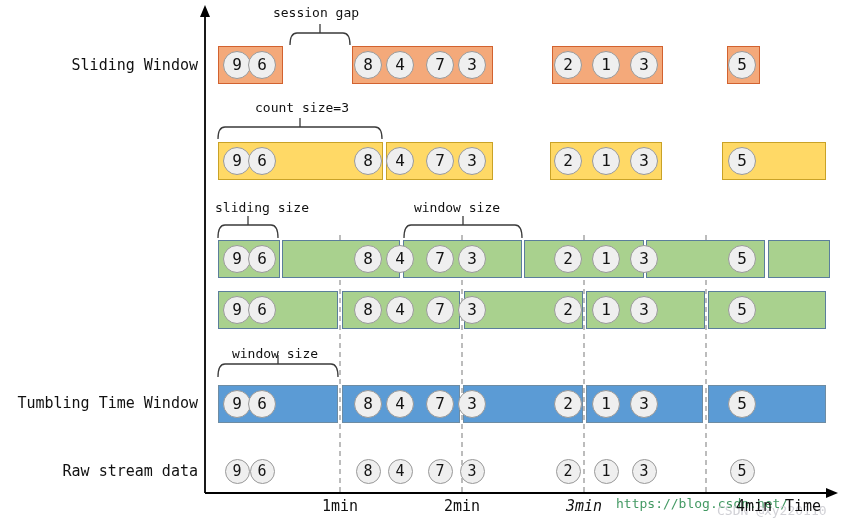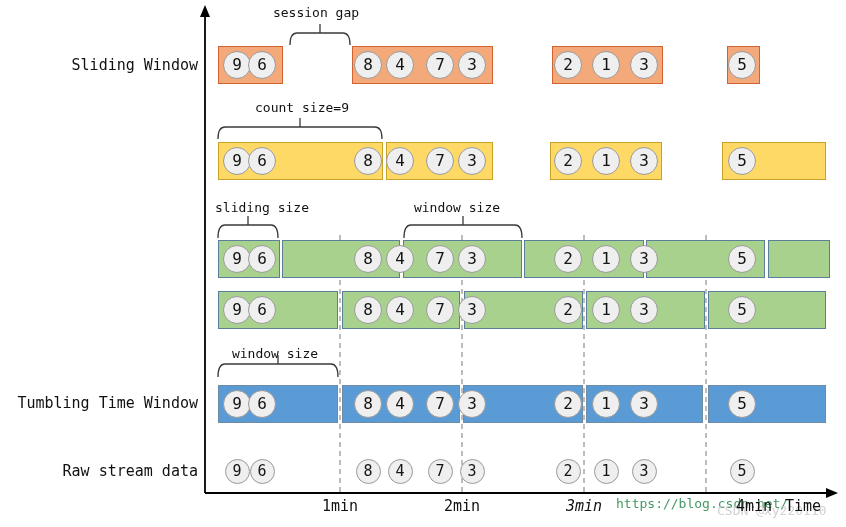--- a/index.html
+++ b/index.html
@@ -50,21 +50,21 @@
       <path d="M 218 238 Q 218 225 225 225 L 271 225 Q 278 225 278 238" fill="none" stroke="#3a3a3a" stroke-width="1.3"></path>
       <line x1="248" y1="225" x2="248" y2="216" stroke="#3a3a3a" stroke-width="1.3"></line>
       <path d="M 404 238 Q 404 225 411 225 L 515 225 Q 522 225 522 238" fill="none" stroke="#3a3a3a" stroke-width="1.3"></path>
       <line x1="463" y1="225" x2="463" y2="216" stroke="#3a3a3a" stroke-width="1.3"></line>
       <path d="M 218 377 Q 218 364 225 364 L 331 364 Q 338 364 338 377" fill="none" stroke="#3a3a3a" stroke-width="1.3"></path>
       <line x1="278" y1="364" x2="278" y2="355" stroke="#3a3a3a" stroke-width="1.3"></line>
     </svg>
   <div id="watermark-url" class="watermark">https://blog.csdn.net/</div>
   <div id="watermark-handle" class="watermark">CSDN @xy220110</div>
 <div class="anno-text" style="left: 316px; top: 5px;">session gap</div>
-    <div class="anno-text" style="left: 302px; top: 100px;">count size=9</div>
+    <div class="anno-text" style="left: 302px; top: 100px;">count size=3</div>
     <div class="anno-text" style="left: 262px; top: 200px;">sliding size</div>
     <div class="anno-text" style="left: 457px; top: 200px;">window size</div>
     <div class="anno-text" style="left: 275px; top: 346px;">window size</div>
     <div class="wbox" style="left: 218px; top: 46px; width: 65px; height: 38px; background: rgb(244, 169, 122); border-color: rgb(210, 98, 47);"></div>
     <div class="wbox" style="left: 352px; top: 46px; width: 141px; height: 38px; background: rgb(244, 169, 122); border-color: rgb(210, 98, 47);"></div>
     <div class="wbox" style="left: 552px; top: 46px; width: 111px; height: 38px; background: rgb(244, 169, 122); border-color: rgb(210, 98, 47);"></div>
     <div class="wbox" style="left: 727px; top: 46px; width: 33px; height: 38px; background: rgb(244, 169, 122); border-color: rgb(210, 98, 47);"></div>
     <div class="wbox" style="left: 218px; top: 142px; width: 165px; height: 38px; background: rgb(255, 217, 102); border-color: rgb(201, 162, 39);"></div>
     <div class="wbox" style="left: 386px; top: 142px; width: 107px; height: 38px; background: rgb(255, 217, 102); border-color: rgb(201, 162, 39);"></div>
     <div class="wbox" style="left: 550px; top: 142px; width: 112px; height: 38px; background: rgb(255, 217, 102); border-color: rgb(201, 162, 39);"></div>

